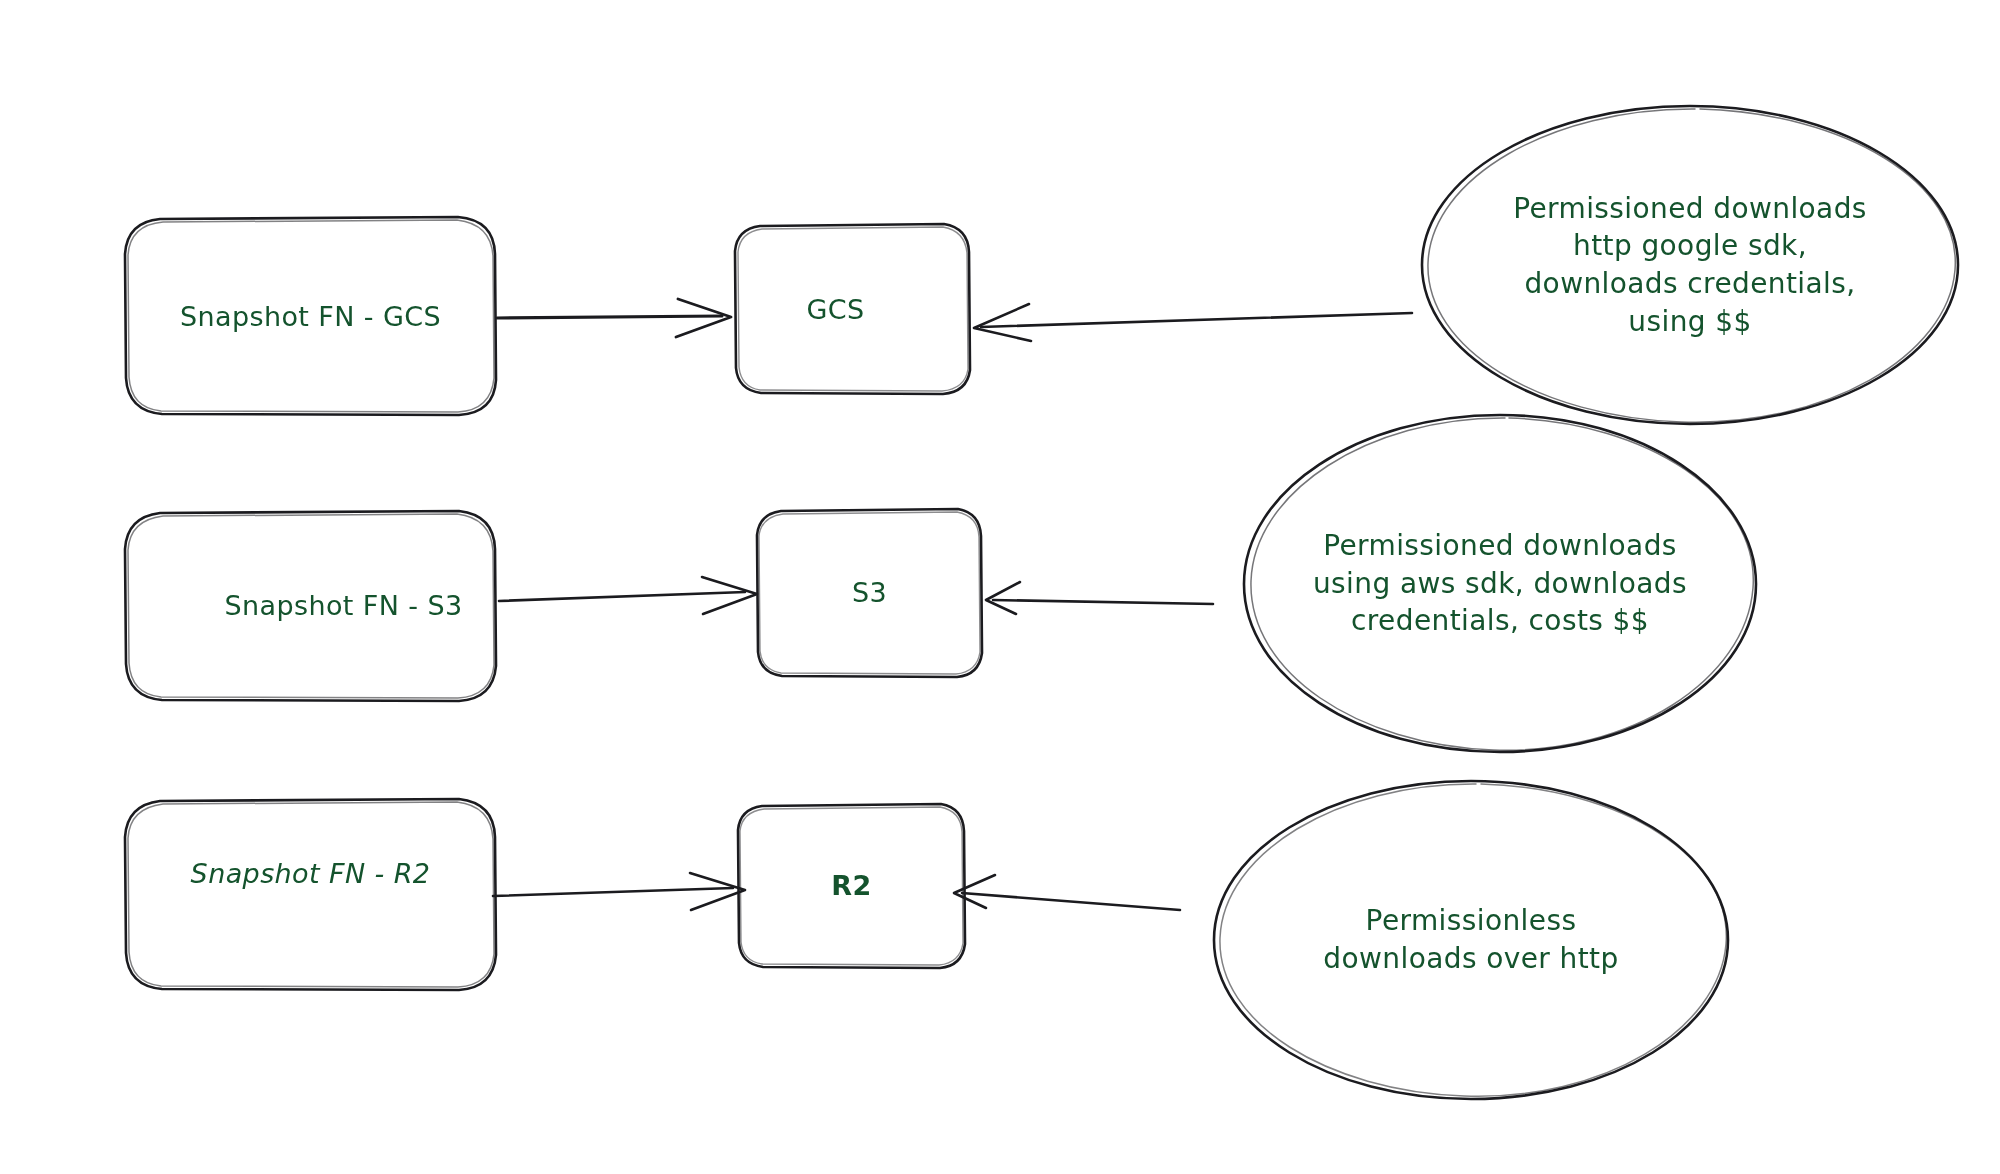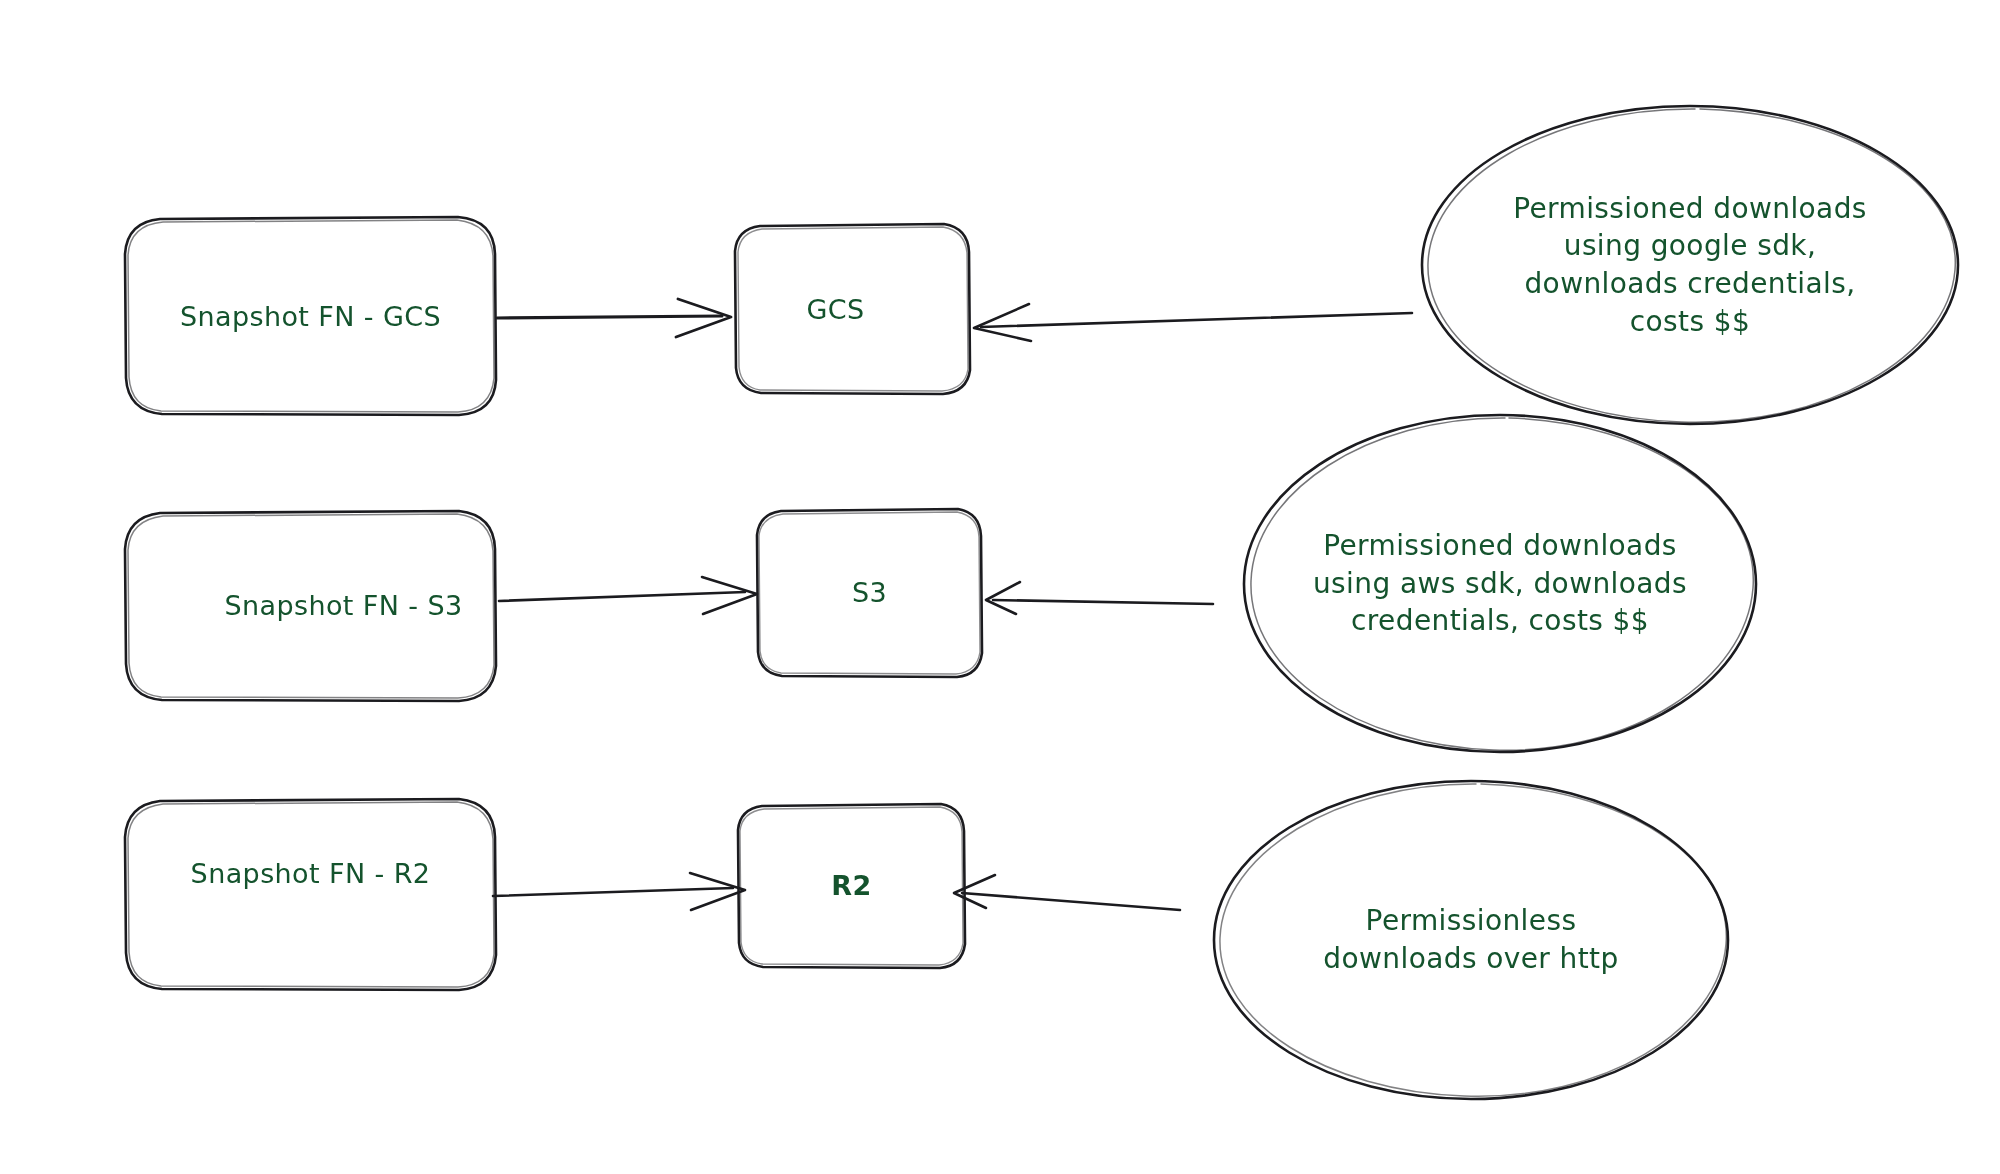--- a/index.html
+++ b/index.html
@@ -140,36 +140,36 @@
 
     </g>
   </svg>
 
   <div class="node-label" style="left:125px; top:219px; width:371px; height:196px;">Snapshot FN - GCS</div>
 
   <div class="node-label" style="left:735px; top:225px; width:201px; height:169px;">GCS</div>
 
   <div class="note-label" style="left:1422px; top:106px; width:536px; height:318px;">
     <span class="line">Permissioned downloads</span>
-    <span class="line">using google sdk,</span>
+    <span class="line">http google sdk,</span>
     <span class="line">downloads credentials,</span>
-    <span class="line">costs $$</span>
+    <span class="line">using $$</span>
   </div>
 
   <div class="node-label" style="left:125px; top:511px; width:371px; height:190px;margin-left:33px;">Snapshot FN - S3</div>
 
   <div class="node-label" style="left:757px; top:509px; width:225px; height:168px;">S3</div>
 
   <div class="note-label" style="left:1244px; top:415px; width:512px; height:337px;">
     <span class="line">Permissioned downloads</span>
     <span class="line">using aws sdk, downloads</span>
     <span class="line">credentials, costs $$</span>
   </div>
 
-  <div class="node-label" style="left:125px; top:799px; width:371px; height:150px;">Snapshot FN - R2</div>
+  <div class="node-label" style="left:125px; top:799px; width:371px; height:150px;font-style:italic;">Snapshot FN - R2</div>
 
   <div class="node-label" style="left:738px; top:804px; width:227px; height:164px;font-weight:bold;">R2</div>
 
   <div class="note-label" style="left:1214px; top:781px; width:514px; height:318px;">
     <span class="line">Permissionless</span>
     <span class="line">downloads over http</span>
   </div>
 
   <div class="hit" style="left:125px; top:217px; width:371px; height:198px;"></div>
   <div class="hit" style="left:735px; top:224px; width:235px; height:170px;"></div>

